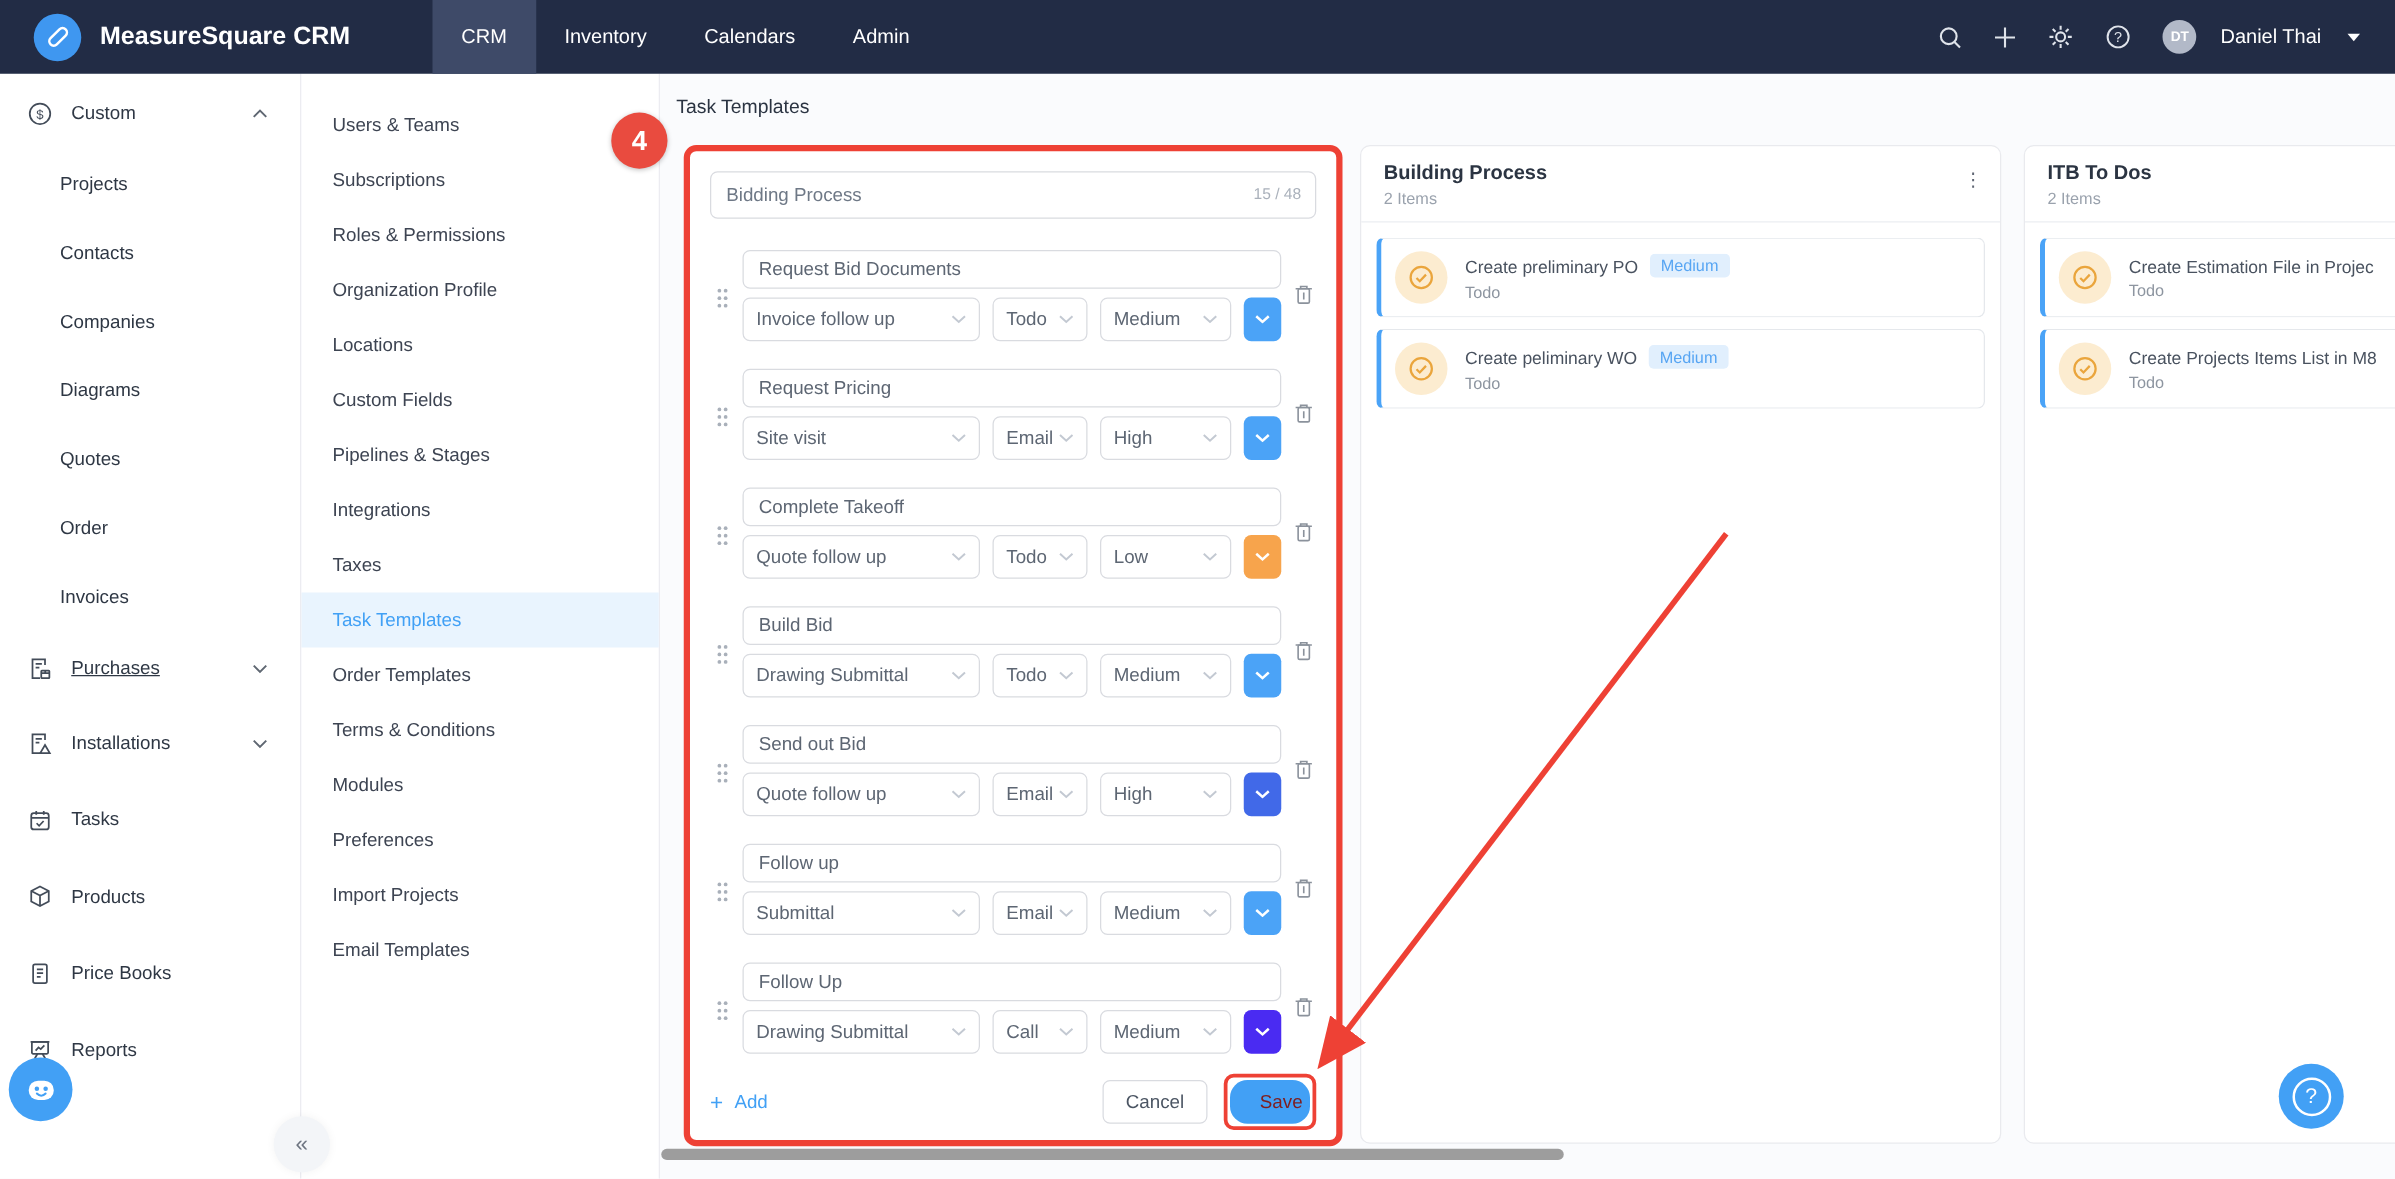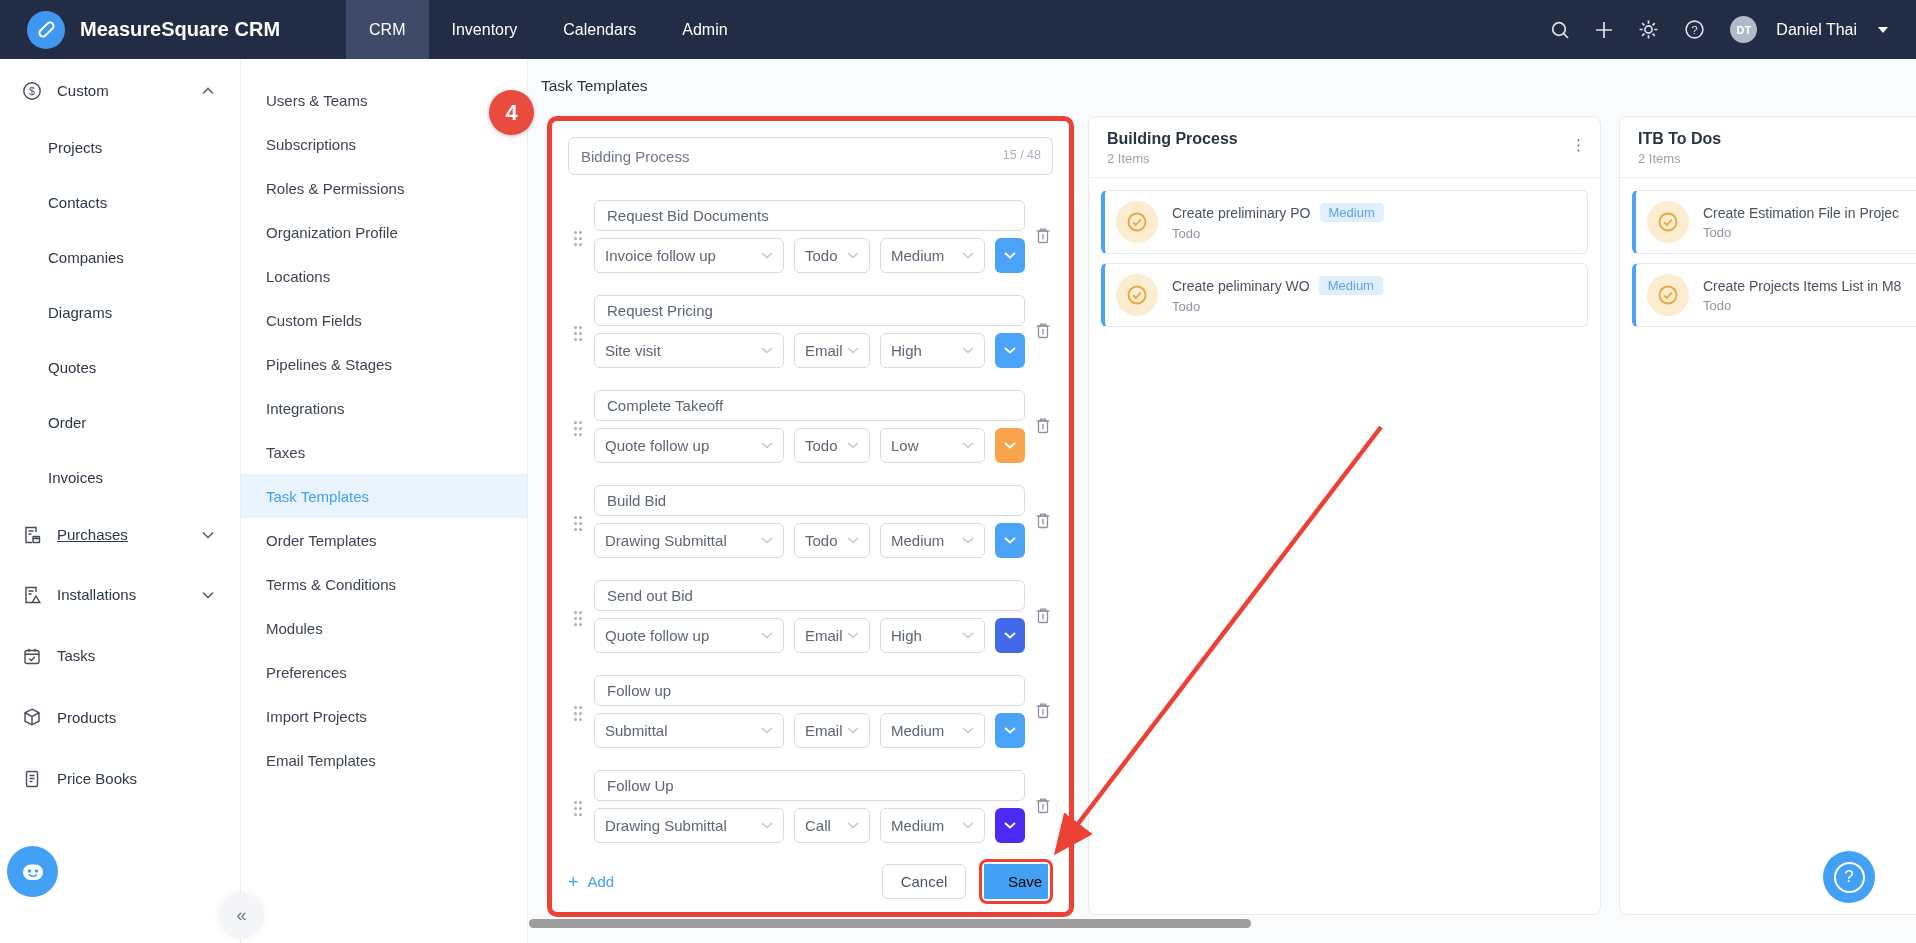--- a/index.html
+++ b/index.html
@@ -70,21 +70,21 @@
   .colorbtn { width:30px; height:35px; border:none; border-radius:6px; display:flex;
     align-items:center; justify-content:center; cursor:pointer; }
   .row-trash { position:absolute; right:2px; top:27px; background:none; border:none; cursor:pointer; display:flex; }
   .editor-footer { display:flex; align-items:center; margin-top:8px; }
   .add-link { color:#41a0f5; font-size:15px; display:flex; align-items:center; gap:9px;
     background:none; border:none; cursor:pointer; font-family:"Liberation Sans", sans-serif; }
   .add-plus { font-size:18px; line-height:1; }
   .btn-cancel { margin-left:auto; width:84px; height:35px; border:1px solid #d9dbe0; background:#fff;
     border-radius:6px; font-size:15px; color:#4b5563; cursor:pointer; font-family:"Liberation Sans", sans-serif; }
   .save-annot { border:3px solid #ee4135; border-radius:8px; padding:2px; margin-left:13px; }
-  .btn-save { width:64px; height:35px; background:#42a0f5; color:#000000; border:none; border-radius:1px;
+  .btn-save { width:64px; height:35px; background:#42a0f5; color:#7f1d1d; border:none; border-radius:14px;
     font-size:15px; cursor:pointer; font-family:"Liberation Sans", sans-serif;padding-left:18px; }
   
   .board-card { position:absolute; top:116px; background:#fff; border:1px solid #e9eaee;
     border-radius:8px; height:799px; z-index:4; }
   #card-building { left:1088px; width:513px; }
   #card-itb { left:1619px; width:330px; }
   .card-header { padding:13px 18px 11px; border-bottom:1px solid #eceef2; position:relative; }
   .card-title { font-size:16px; font-weight:bold; color:#2b3442; }
   .card-count { font-size:13px; color:#9aa2ad; margin-top:3px; }
   .card-kebab { position:absolute; right:14px; top:20px; color:#5f6673; font-size:15px;
@@ -239,20 +239,30 @@
   </div>
   <div class="side-item" style="height:61px;">
     <span class="sicon">
       <svg width="20" height="20" viewBox="0 0 20 20" fill="none" stroke="#434c59" stroke-width="1.4">
           <rect x="4.5" y="2.5" width="11" height="15" rx="1.5"></rect>
           <path d="M7.5 6.5h5M7.5 9.5h5M7.5 12.5h3"></path>
         </svg>
     </span>
     <span>Price Books</span>
   </div>
+  <div class="side-item" style="height:62px;">
+    <span class="sicon">
+      <svg width="20" height="20" viewBox="0 0 20 20" fill="none" stroke="#434c59" stroke-width="1.4">
+          <path d="M2.5 3.5h15"></path>
+          <rect x="3.5" y="3.5" width="13" height="9.5" rx="1"></rect>
+          <path d="M8 13l-2.3 4M12 13l2.3 4M6.5 10.5l2.3-2.6 1.8 1.4 2.9-3"></path>
+        </svg>
+    </span>
+    <span>Reports</span>
+  </div>
 </div>
 
 <div class="settings-nav">
   <div class="set-item">Users &amp; Teams</div>
   <div class="set-item">Subscriptions</div>
   <div class="set-item">Roles &amp; Permissions</div>
   <div class="set-item">Organization Profile</div>
   <div class="set-item">Locations</div>
   <div class="set-item">Custom Fields</div>
   <div class="set-item">Pipelines &amp; Stages</div>

